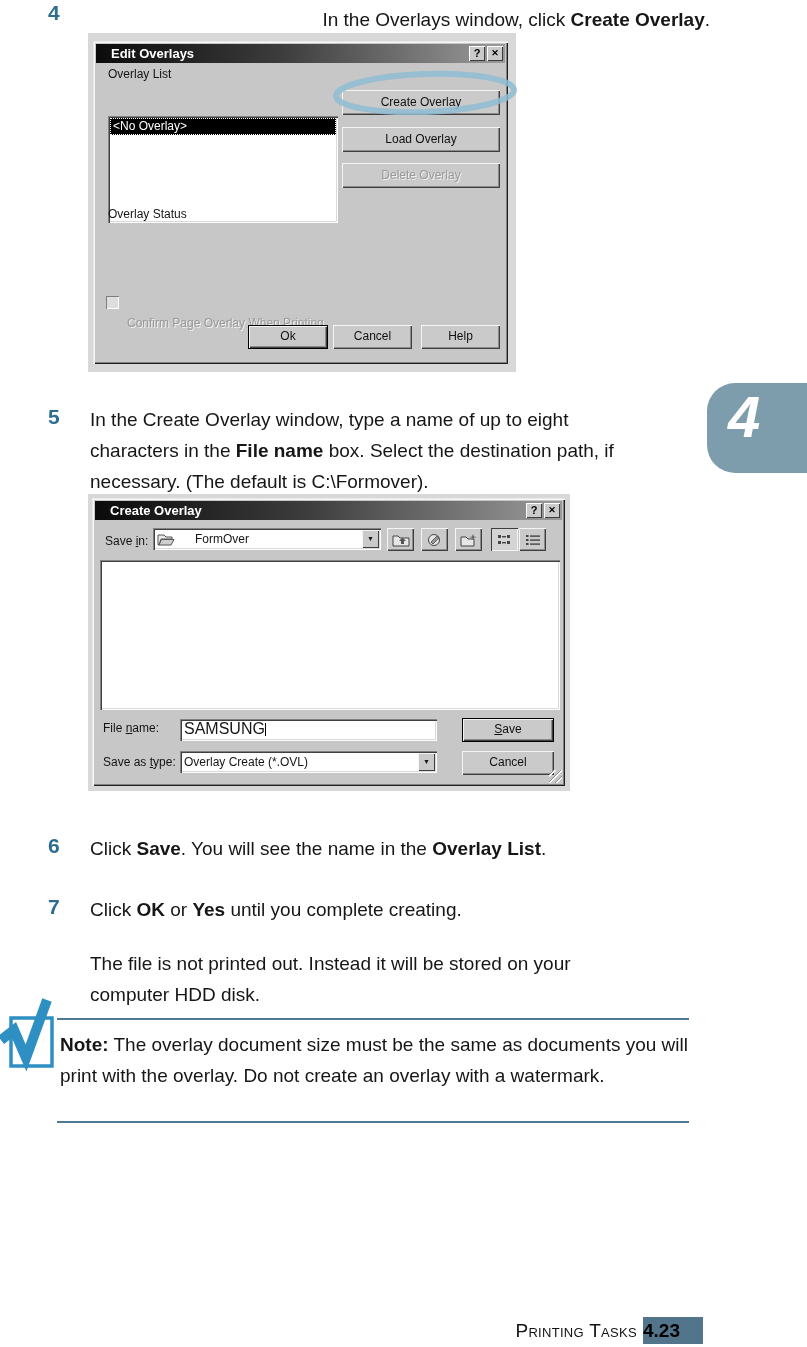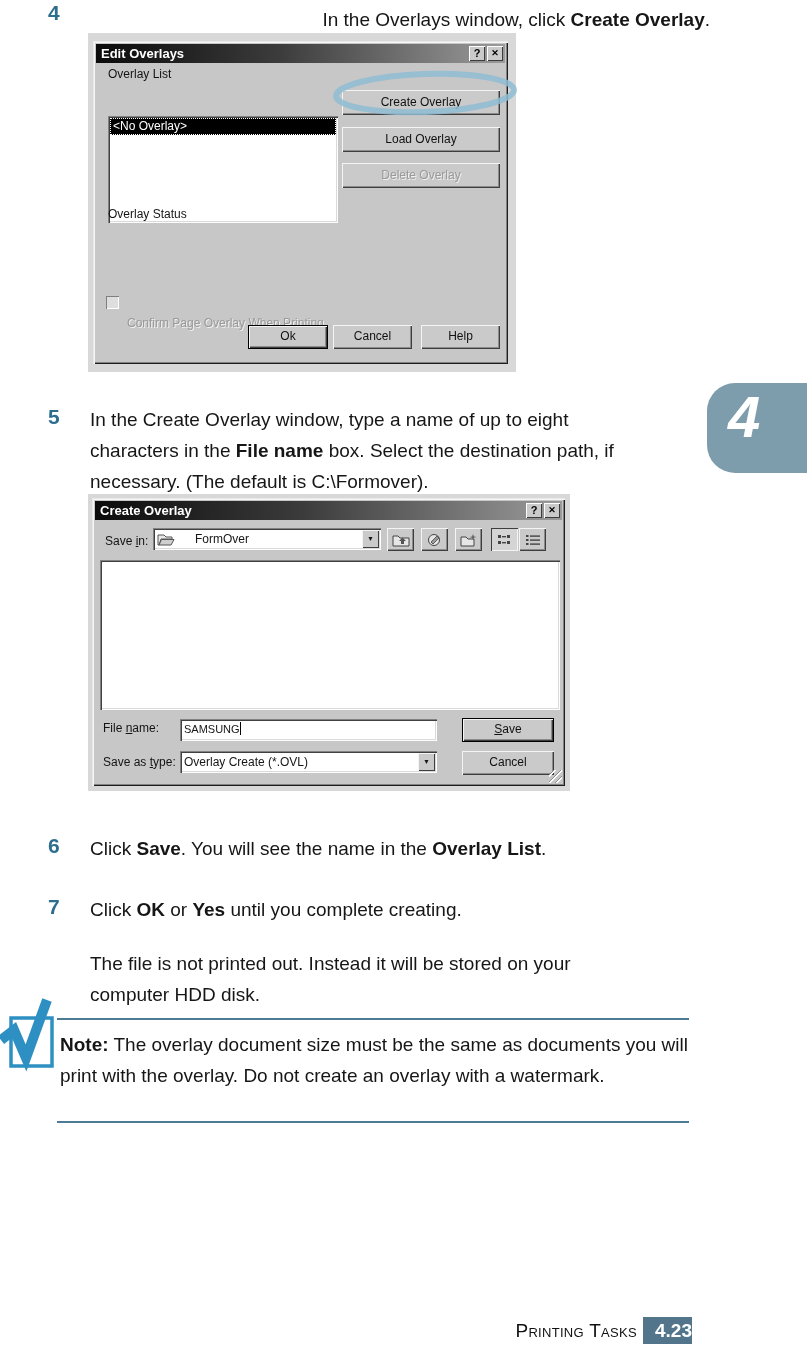--- a/index.html
+++ b/index.html
@@ -13,21 +13,21 @@
   .step-text { position:absolute; left:90px; font-size:19px; line-height:31px; color:#161616; }
   .b { font-weight:bold; }
 
   
   .shot { position:absolute; background:#d8d8d8; }
   .win  { position:absolute; background:#c7c7c7;
           box-shadow: inset 1px 1px 0 #e9e9e9, inset 2px 2px 0 #f6f6f6,
                       inset -1px -1px 0 #1e1e1e, inset -2px -2px 0 #828282; }
   .titlebar { position:absolute; left:3px; top:3px; height:19px;
               background:linear-gradient(to right,#0b0b0b 0%,#3c3c3c 45%,#9b9b9b 100%);
-              color:#fff; font-weight:bold; font-size:13px; line-height:19px; padding-left:5px; }
+              color:#fff; font-weight:bold; font-size:13px; line-height:19px; padding-left:15px; }
   .tb-btns { position:absolute; right:2px; top:2px; display:flex; gap:2px; }
   .tb-btn  { width:16px; height:15px; background:#cacaca; color:#000;
              box-shadow: inset 1px 1px 0 #fdfdfd, inset -1px -1px 0 #3c3c3c;
              font-size:11px; font-weight:bold; text-align:center; line-height:15px; }
 
   .lbl { position:absolute; font-size:12px; color:#141414; white-space:nowrap; }
   .lbl-dis { color:#999; text-shadow:1px 1px 0 #f0f0f0;margin-top:20px; }
   .u { text-decoration:underline; }
 
   .sunken { position:absolute; background:#fff;
@@ -71,23 +71,23 @@
   .note-text { position:absolute; left:60px; top:1029px; width:648px;
                font-size:19px; line-height:31px; color:#161616; }
 
   
   .chapter-tab { position:absolute; left:707px; top:383px; width:100px; height:90px;
                  background:#7e9dac; border-radius:28px 0 0 28px; }
   .chapter-tab .n { position:absolute; left:21px; top:0px; color:#fff;
                     font-weight:bold; font-style:italic; font-size:58px; }
   .footer-label { position:absolute; right:170px; top:1320px; font-size:19px; color:#111;
                   font-variant:small-caps; letter-spacing:0.3px; }
-  .page-badge { position:absolute; left:643px; top:1317px; width:49px; height:27px;
-                background:#52758c; color:#ffffff; font-weight:bold; font-size:19px;
-                text-align:right; line-height:27px; }
+  .page-badge { position:absolute; left:643px; top:1317px; width:60px; height:27px;
+                background:#52758c; color:#000000; font-weight:bold; font-size:19px;
+                text-align:left; line-height:27px; }
 </style>
 </head>
 <body>
 
 <div class="step-num" style="top:1px;">4</div>
 <div class="step-text" style="top:4px; width:620px;text-align:right;"><span>In the Overlays window, click </span><span class="b">Create Overlay</span><span>.</span></div>
 
 <div class="shot" style="left:88px; top:33px; width:428px; height:339px;">
   <div class="win" style="left:5px; top:8px; width:415px; height:323px;">
     <div class="titlebar" style="width:409px;">
@@ -187,21 +187,21 @@
           <rect x="1" y="5" width="2.5" height="2" fill="#444"></rect>
           <rect x="5" y="5.4" width="10" height="1.4" fill="#444"></rect>
           <rect x="1" y="9" width="2.5" height="2" fill="#444"></rect>
           <rect x="5" y="9.4" width="10" height="1.4" fill="#444"></rect>
         </svg>
     </div>
 
     <div class="sunken" style="left:8px; top:62px; width:460px; height:150px;"></div>
 
     <div class="lbl" style="left:11px; top:223px;"><span>File </span><span class="u">n</span><span>ame:</span></div>
-    <div class="sunken" style="left:88px; top:221px; width:257px; height:22px; font-size:11px; line-height:20px; padding-left:4px;"><span>SAMSUNG</span><span class="caret"></span></div>
+    <div class="sunken" style="left:88px; top:221px; width:257px; height:22px; font-size:16px; line-height:20px; padding-left:4px;"><span>SAMSUNG</span><span class="caret"></span></div>
     <div class="btn btn-default" style="left:370px; top:220px; width:92px; height:24px; line-height:21px;"><span class="u">S</span><span>ave</span></div>
 
     <div class="lbl" style="left:11px; top:257px;"><span>Save as </span><span class="u">t</span><span>ype:</span></div>
     <div class="combo" style="left:88px; top:253px; width:257px; height:22px;">
       <span class="combo-text">Overlay Create (*.OVL)</span>
       <div class="combo-arrow">▼</div>
     </div>
     <div class="btn" style="left:370px; top:253px; width:92px; height:24px; line-height:23px;">Cancel</div>
 
     <div class="grip"></div>

